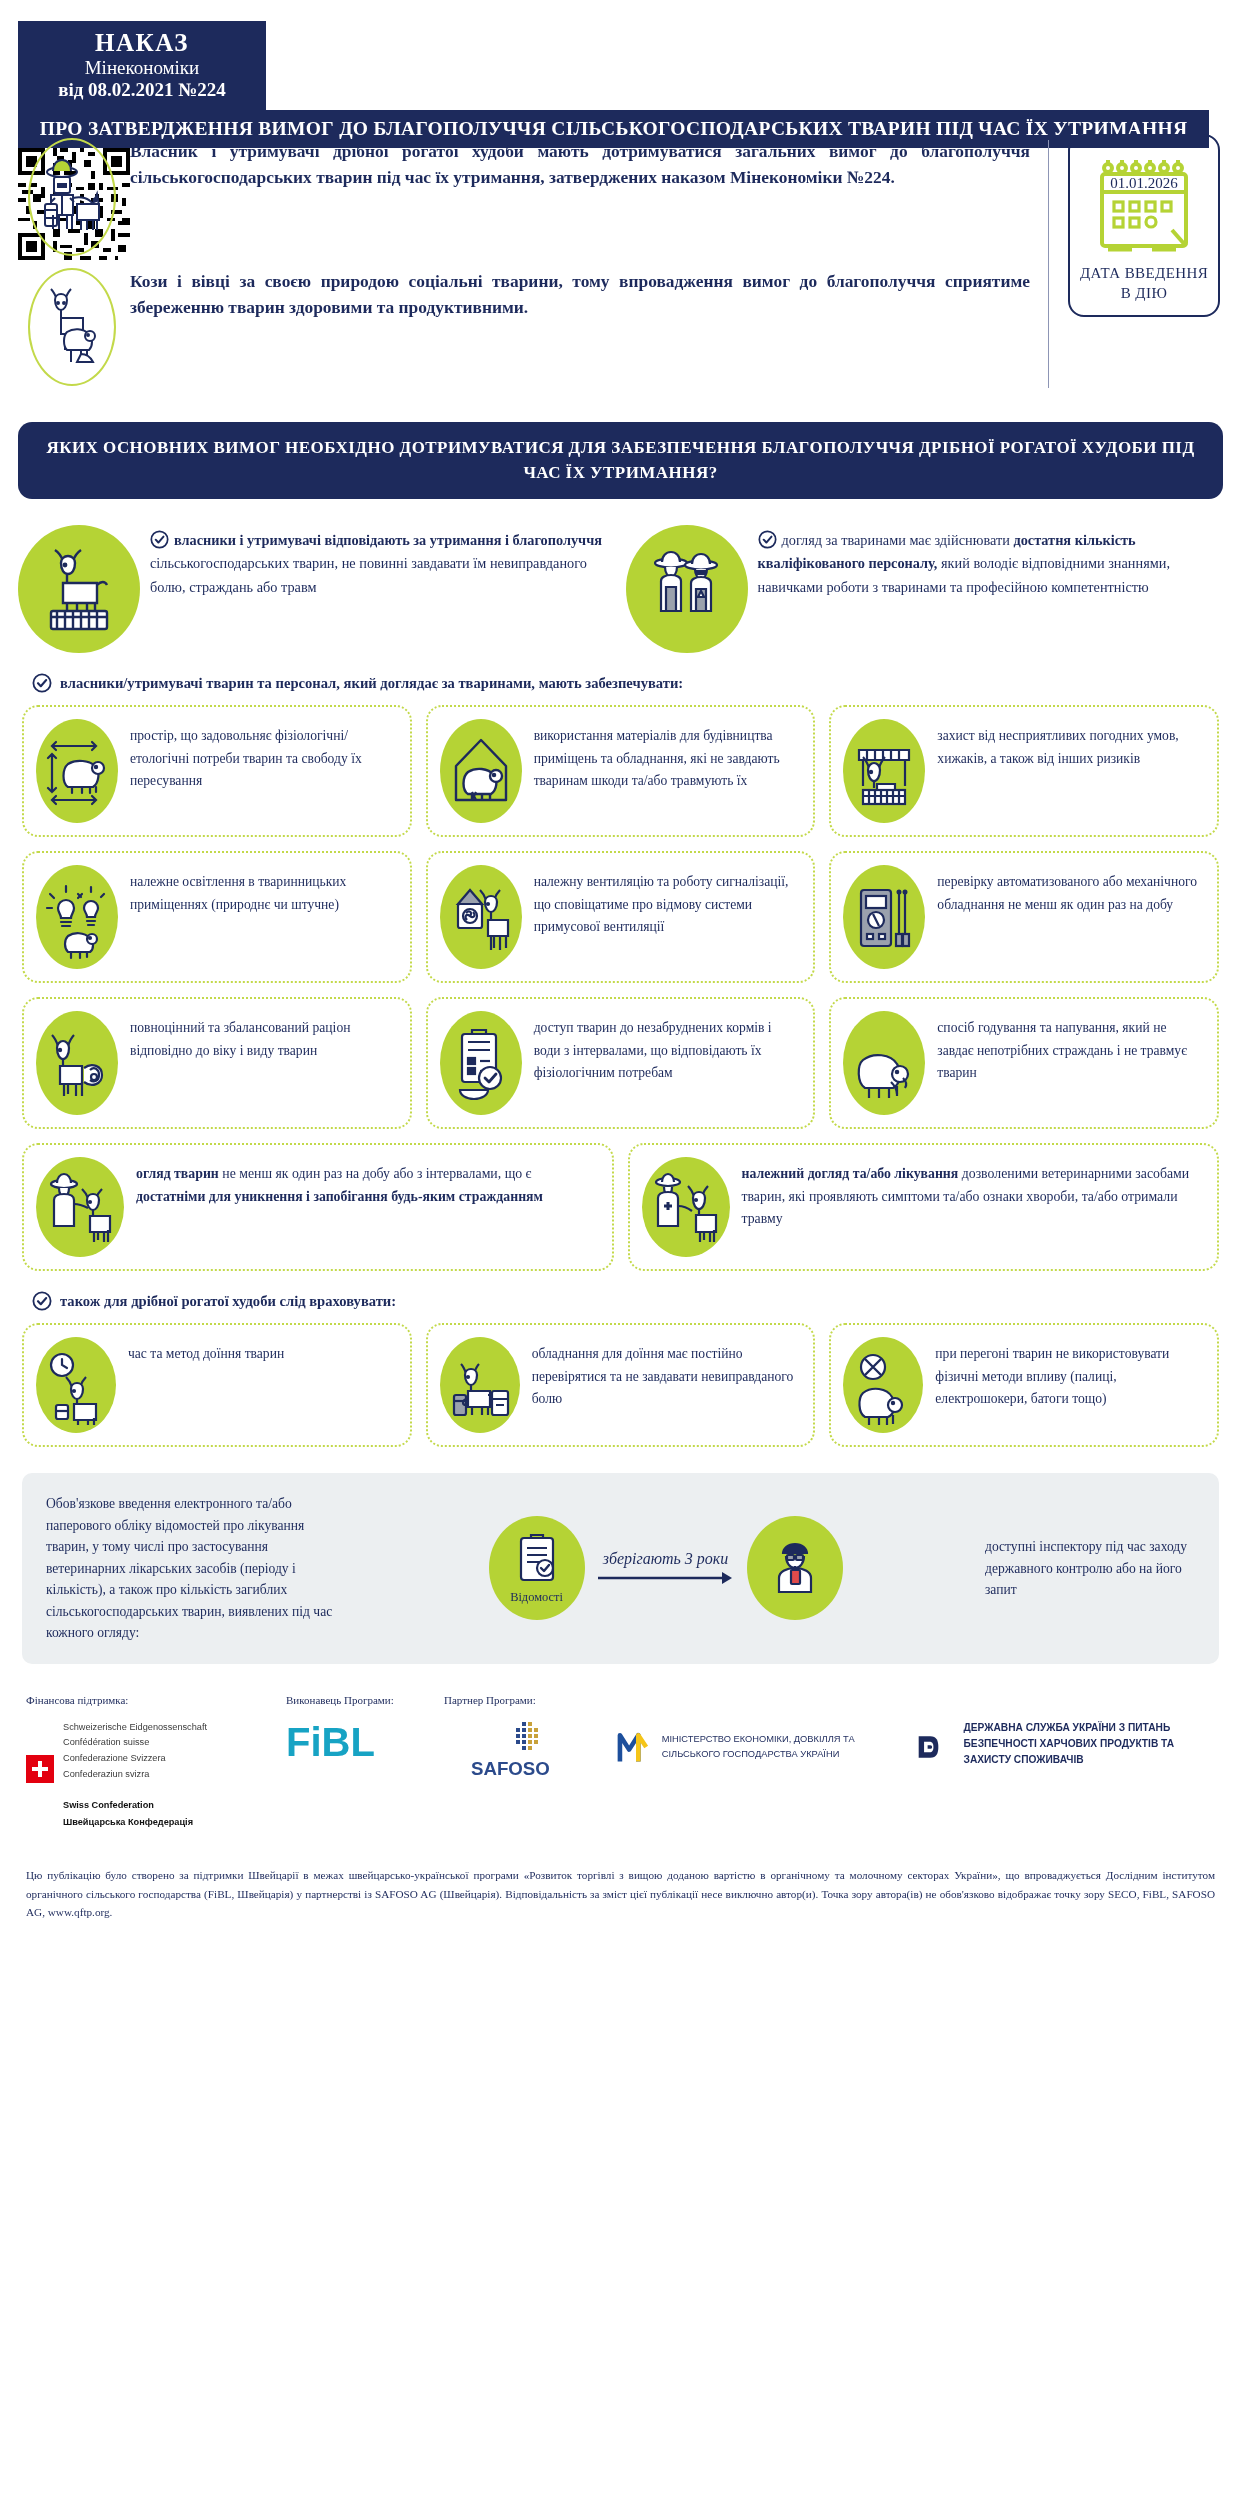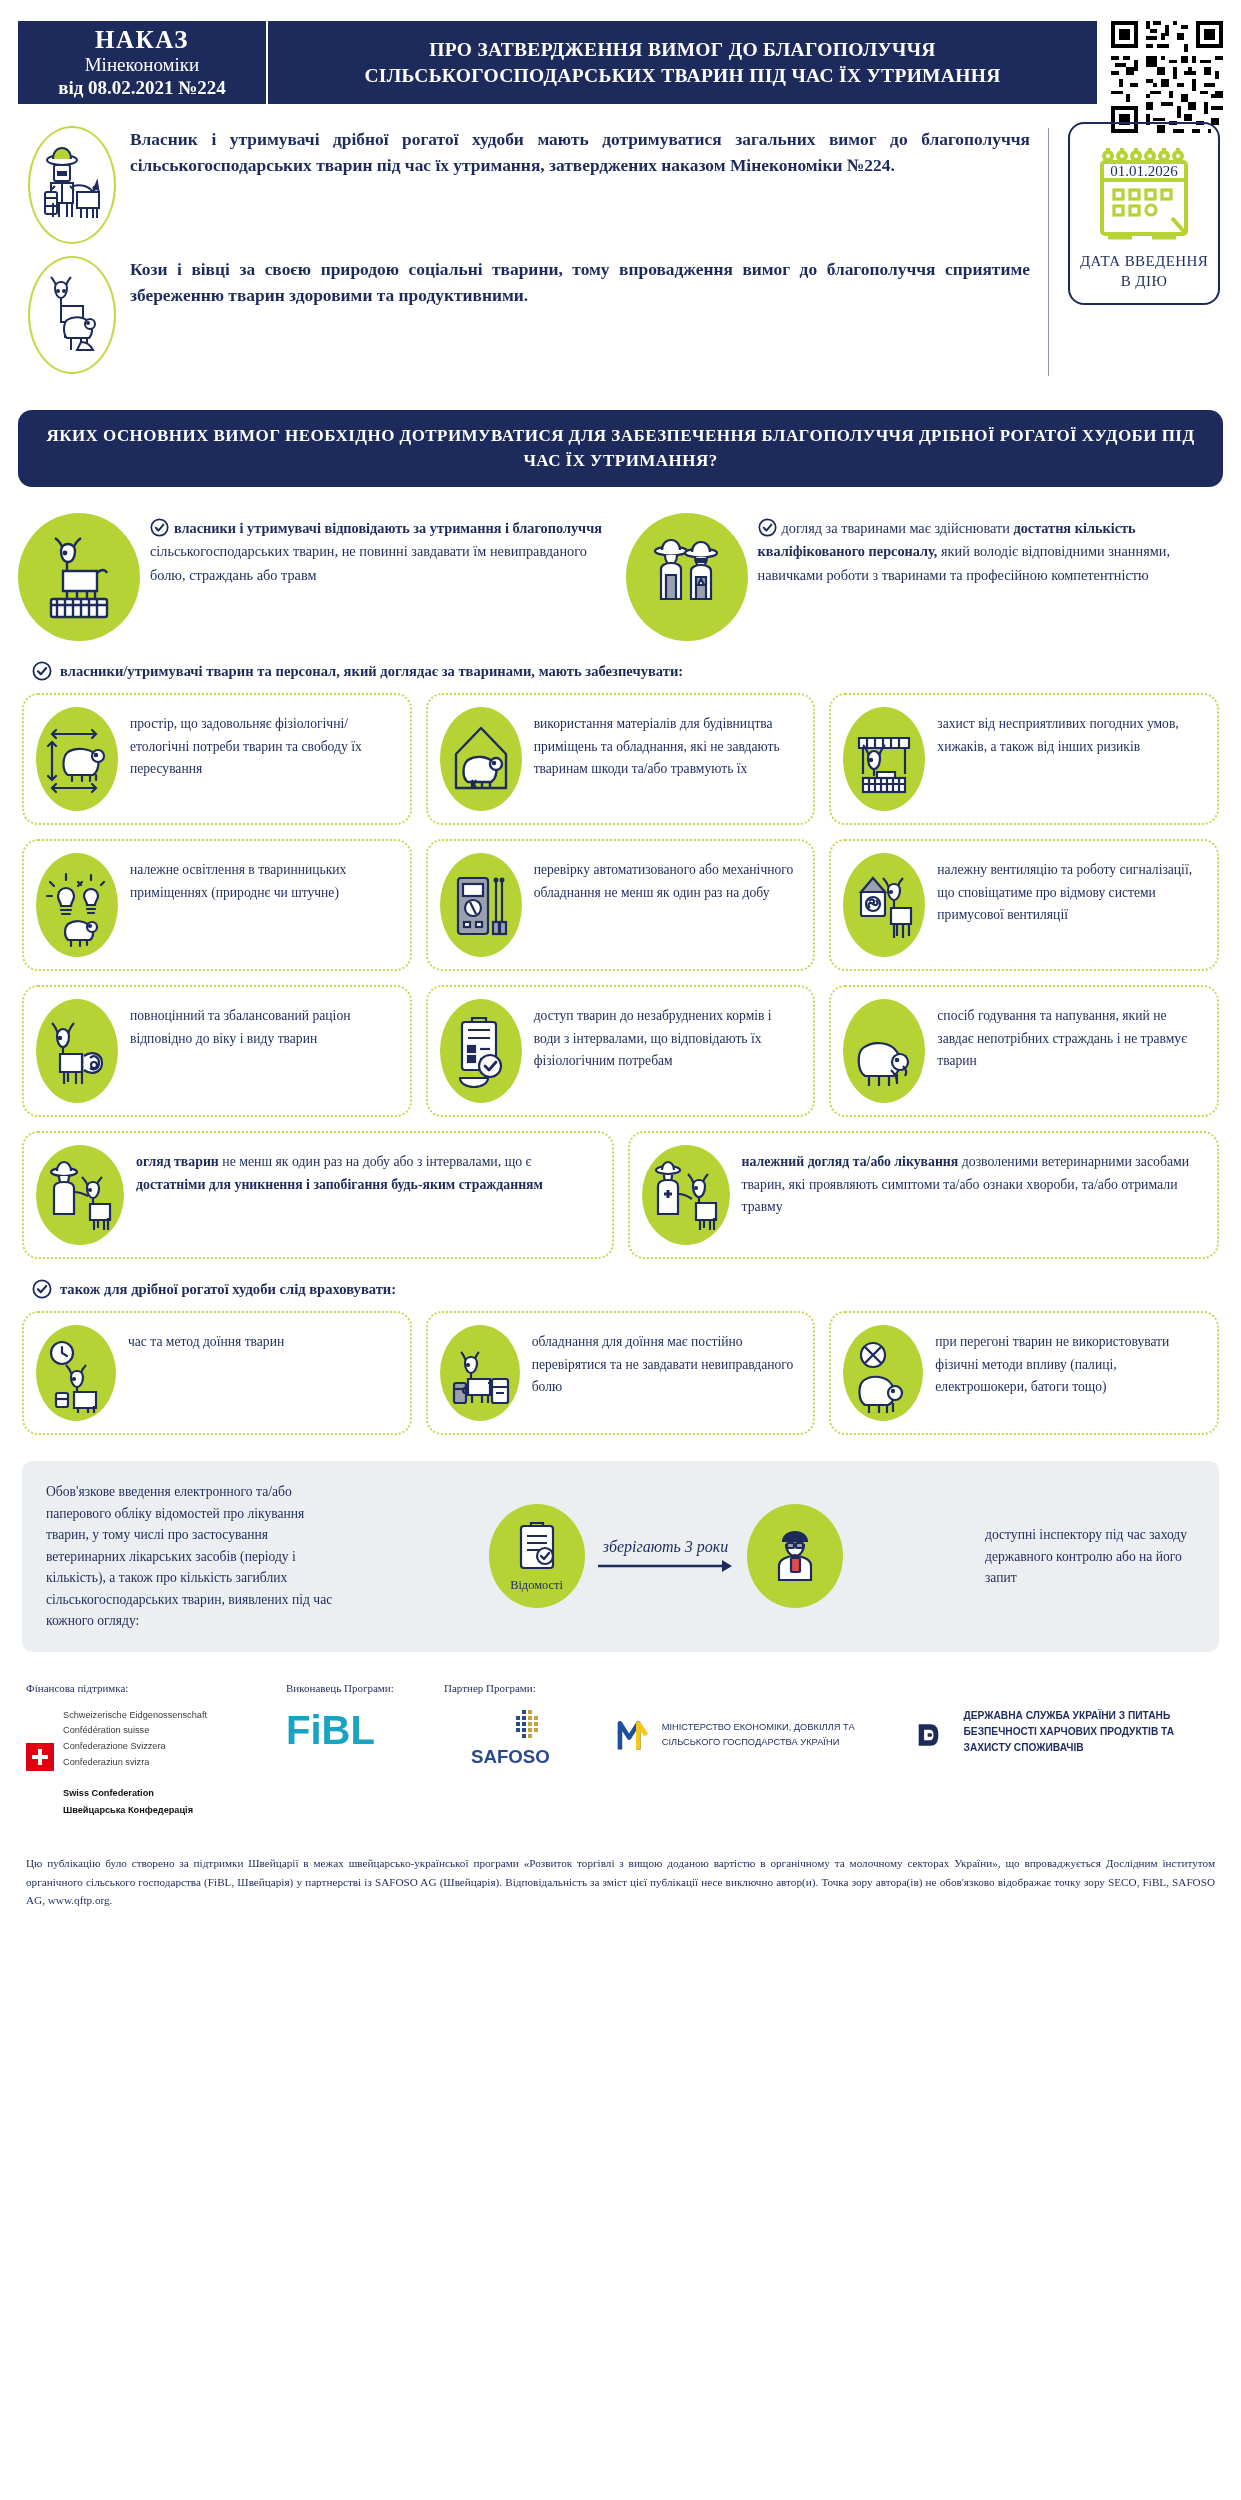--- a/index.html
+++ b/index.html
@@ -22,21 +22,22 @@
     color:var(--text);
   }
   body{ width:1241px; min-height:2500px; position:relative; overflow:hidden; }
 
   
   .header{
     display:flex;
     align-items:stretch;
     padding:21px 18px 0 18px;
     gap:0;
-    height:104px;
+    height:116px;
+    flex-direction:column;
   }
   .hdr-order{
     background:var(--navy);
     width:250px;
     display:flex;
     flex-direction:column;
     align-items:center;
     justify-content:center;
     color:#fff;
     padding:8px 6px;
@@ -593,53 +594,53 @@
         </g>
       </svg>
     </div>
     <div class="card-text">належне освітлення в тваринницьких приміщеннях (природнє чи штучне)</div>
   </div>
 
   <div class="card">
     <div class="oval">
       <svg viewBox="0 0 78 86" width="78" height="86">
         <g fill="none" stroke="#1d2a5c" stroke-width="2.2">
+          <path d="M16 30l12-14 12 14z" fill="#9aa1ad"></path>
+          <rect x="16" y="30" width="24" height="24" rx="2" fill="#fff"></rect>
+          <circle cx="28" cy="42" r="7" fill="#fff"></circle>
+          <path d="M28 42c-4-3-6 1-3 4M28 42c4 3 6-1 3-4M28 42c3-4-1-6-4-3"></path>
+          <path d="M44 26c-2-6-4-8-6-10M52 26c2-6 4-8 6-10"></path>
+          <path d="M43 28c0 6 3 10 6 10s6-4 6-10c0-4-3-6-6-6s-6 2-6 6z" fill="#fff"></path>
+          <circle cx="46" cy="30" r="1" fill="#1d2a5c"></circle>
+          <path d="M49 38v8M46 46h20v16H46z" fill="#fff"></path>
+          <path d="M49 62v14M58 62v14M64 62v12M52 62v12"></path>
+        </g>
+      </svg>
+    </div>
+    <div class="card-text">належну вентиляцію та роботу сигналізації, що сповіщатиме про відмову системи примусової вентиляції</div>
+  </div>
+
+  <div class="card">
+    <div class="oval">
+      <svg viewBox="0 0 78 86" width="78" height="86">
+        <g fill="none" stroke="#1d2a5c" stroke-width="2.2">
           <rect x="16" y="16" width="30" height="56" rx="3" fill="#9aa1ad"></rect>
           <rect x="21" y="22" width="20" height="12" fill="#fff"></rect>
           <ellipse cx="31" cy="46" rx="8" ry="8" fill="#fff"></ellipse>
           <path d="M28 40l6 12"></path>
           <rect x="22" y="60" width="6" height="5" fill="#fff"></rect>
           <rect x="34" y="60" width="6" height="5" fill="#fff"></rect>
           <path d="M54 20v40M60 20v40"></path>
           <rect x="51" y="60" width="6" height="12" fill="#9aa1ad"></rect>
           <rect x="58" y="60" width="6" height="12" fill="#9aa1ad"></rect>
           <path d="M54 18h0M60 18h0" stroke-width="5" stroke-linecap="round"></path>
         </g>
       </svg>
     </div>
     <div class="card-text">перевірку автоматизованого або механічного обладнання не менш як один раз на добу</div>
-  </div>
-
-  <div class="card">
-    <div class="oval">
-      <svg viewBox="0 0 78 86" width="78" height="86">
-        <g fill="none" stroke="#1d2a5c" stroke-width="2.2">
-          <path d="M16 30l12-14 12 14z" fill="#9aa1ad"></path>
-          <rect x="16" y="30" width="24" height="24" rx="2" fill="#fff"></rect>
-          <circle cx="28" cy="42" r="7" fill="#fff"></circle>
-          <path d="M28 42c-4-3-6 1-3 4M28 42c4 3 6-1 3-4M28 42c3-4-1-6-4-3"></path>
-          <path d="M44 26c-2-6-4-8-6-10M52 26c2-6 4-8 6-10"></path>
-          <path d="M43 28c0 6 3 10 6 10s6-4 6-10c0-4-3-6-6-6s-6 2-6 6z" fill="#fff"></path>
-          <circle cx="46" cy="30" r="1" fill="#1d2a5c"></circle>
-          <path d="M49 38v8M46 46h20v16H46z" fill="#fff"></path>
-          <path d="M49 62v14M58 62v14M64 62v12M52 62v12"></path>
-        </g>
-      </svg>
-    </div>
-    <div class="card-text">належну вентиляцію та роботу сигналізації, що сповіщатиме про відмову системи примусової вентиляції</div>
   </div>
 
   <div class="card">
     <div class="oval">
       <svg viewBox="0 0 78 86" width="78" height="86">
         <g fill="none" stroke="#1d2a5c" stroke-width="2.2">
           <path d="M20 26c-2-6-4-9-6-11M30 26c2-6 4-9 6-11"></path>
           <path d="M19 28c0 7 3 11 6 11s6-4 6-11c0-4-3-7-6-7s-6 3-6 7z" fill="#fff"></path>
           <circle cx="22" cy="30" r="1.1" fill="#1d2a5c"></circle>
           <path d="M25 40v6M22 46h22v18H22z" fill="#fff"></path>

